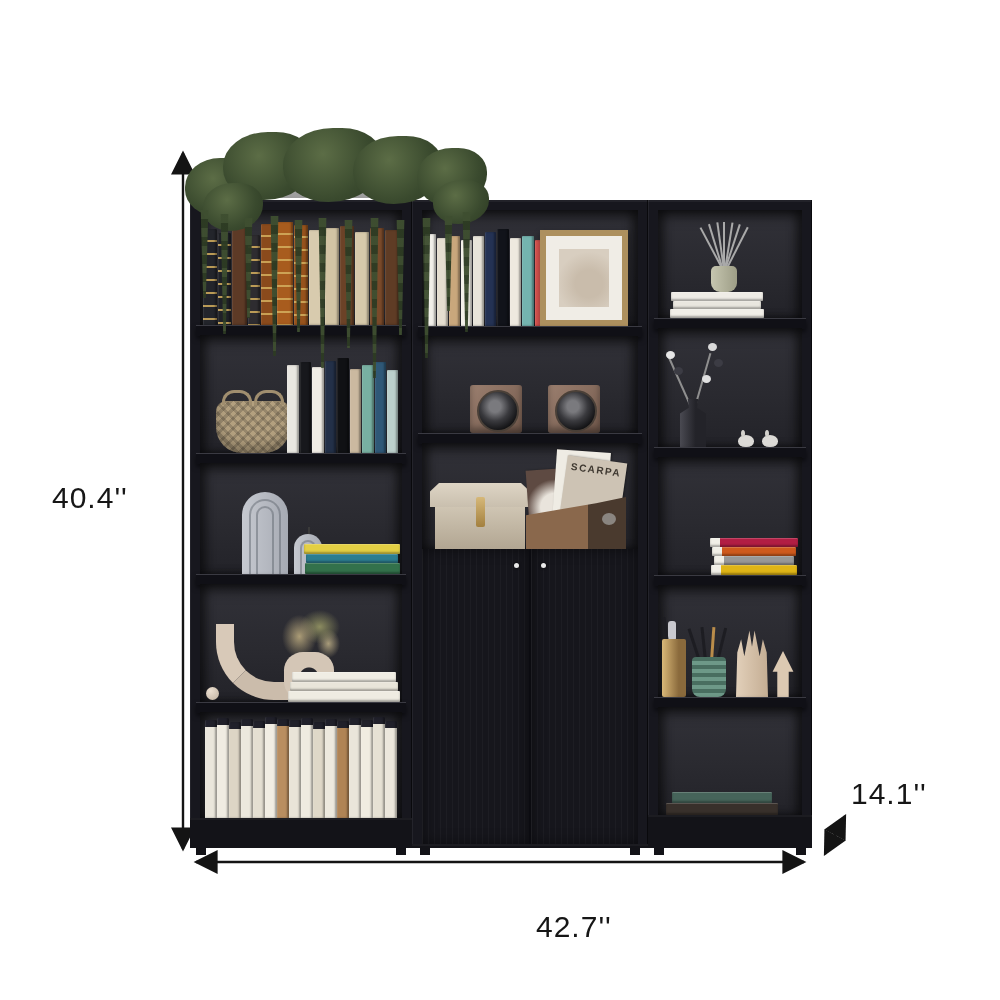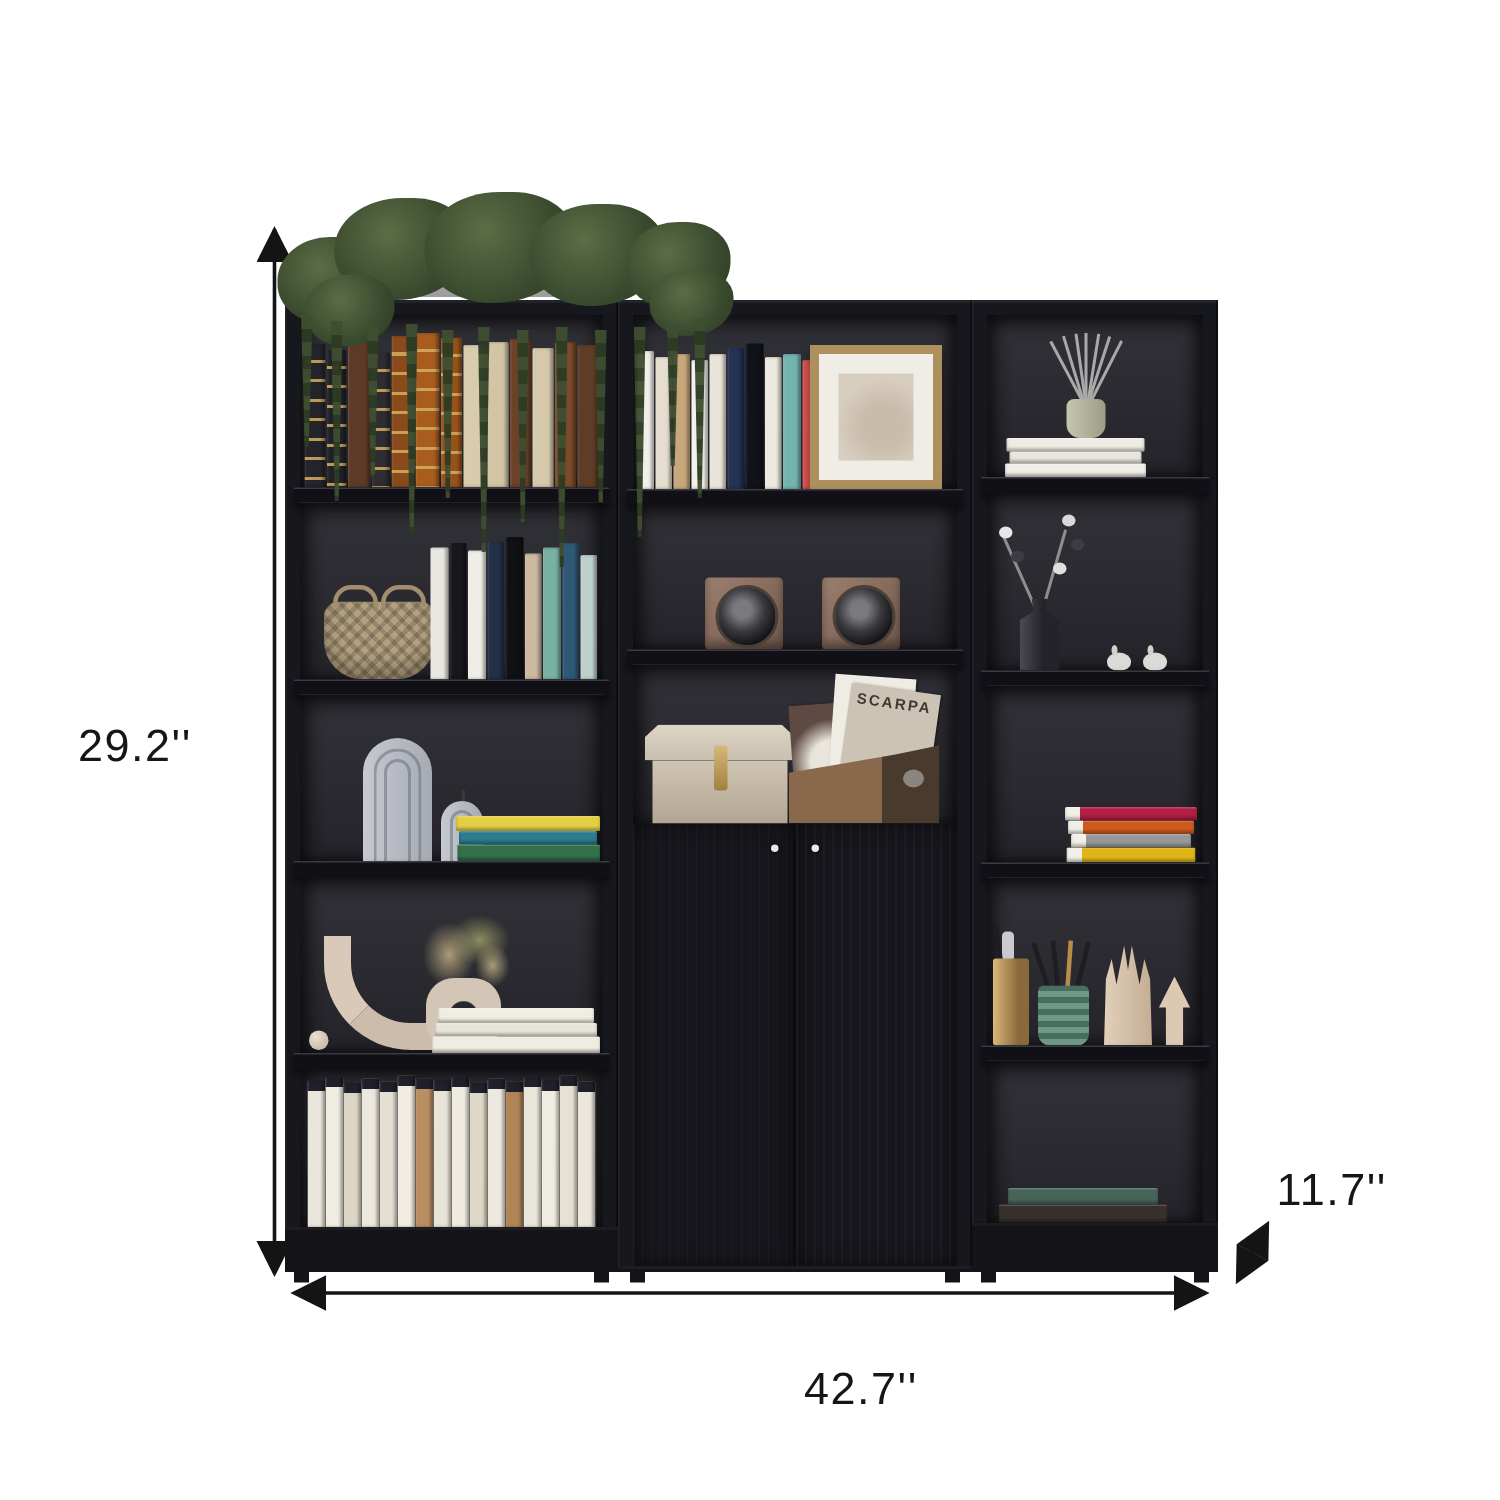--- a/index.html
+++ b/index.html
@@ -116,23 +116,23 @@
   <svg class="dim-svg">
     <defs>
       <marker id="arw" markerWidth="12" markerHeight="12" refX="9" refY="5" orient="auto-start-reverse">
         <path d="M0,0 L10,5 L0,10 z" fill="#141414"></path>
       </marker>
     </defs>
     <line x1="183" y1="153" x2="183" y2="849" stroke="#141414" stroke-width="2.4" marker-start="url(#arw)" marker-end="url(#arw)"></line>
     <line x1="196" y1="862" x2="804" y2="862" stroke="#141414" stroke-width="2.4" marker-start="url(#arw)" marker-end="url(#arw)"></line>
     <line x1="845" y1="816" x2="825" y2="854" stroke="#141414" stroke-width="2.4" marker-start="url(#arw)" marker-end="url(#arw)"></line>
   </svg>
-  <div class="dim-label" style="left:52px;top:481px;">29.2''</div>
+  <div class="dim-label" style="left:52px;top:481px;">40.4''</div>
   <div class="dim-label" style="left:536px;top:910px;">42.7''</div>
-  <div class="dim-label" style="left:851px;top:777px;">11.7''</div>
+  <div class="dim-label" style="left:851px;top:777px;">14.1''</div>
 
   <div class="unit" style="left:190px;top:200px;width:222px;height:648px;">
     <div class="comp" style="top:10px;height:115px;right:10px;">
       <div class="brow" style="left:3px;">
           <span class="book bands" style="width: 14px; height: 96px; background-color: rgb(35, 37, 43);"></span>
           <span class="book bands" style="width: 13px; height: 92px; background-color: rgb(31, 33, 39);"></span>
           <span class="book" style="width: 15px; height: 100px; background-color: rgb(93, 58, 38);"></span>
           <span class="book bands" style="width: 12px; height: 90px; background-color: rgb(46, 44, 48);"></span>
           <span class="book bands" style="width: 15px; height: 101px; background-color: rgb(138, 74, 28);"></span>
           <span class="book bands" style="width: 16px; height: 103px; background-color: rgb(168, 92, 30);"></span>

